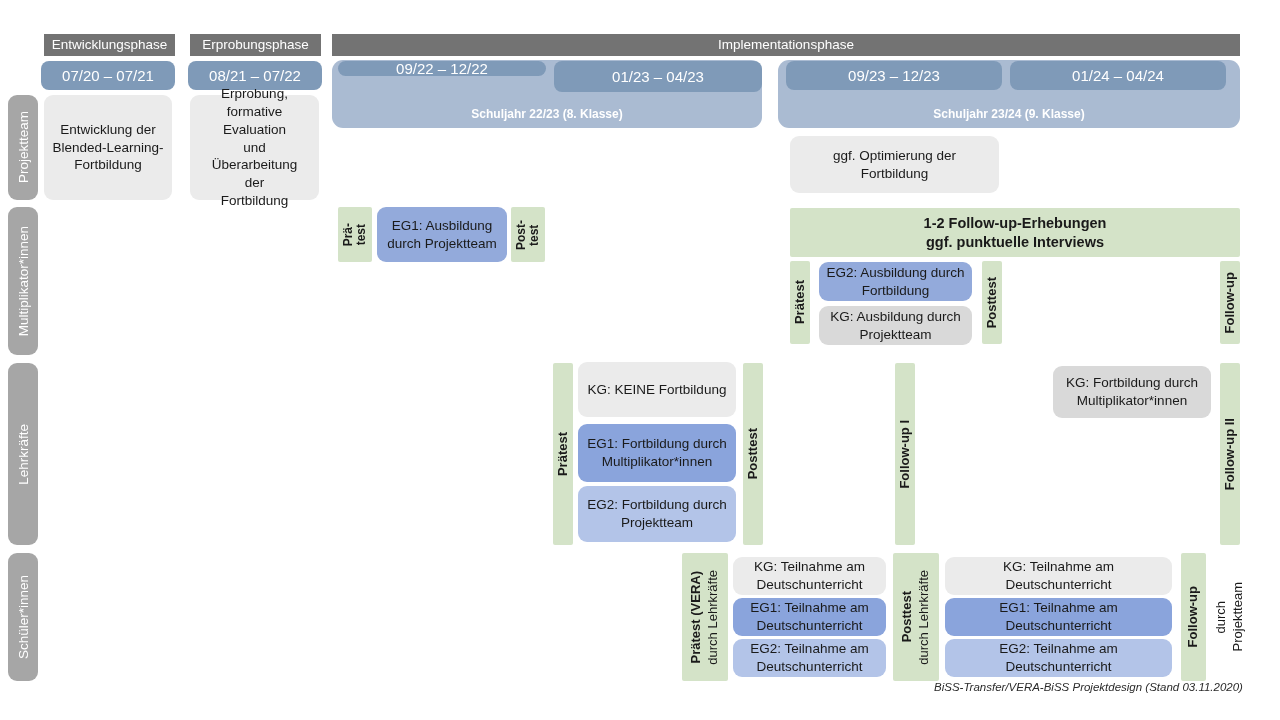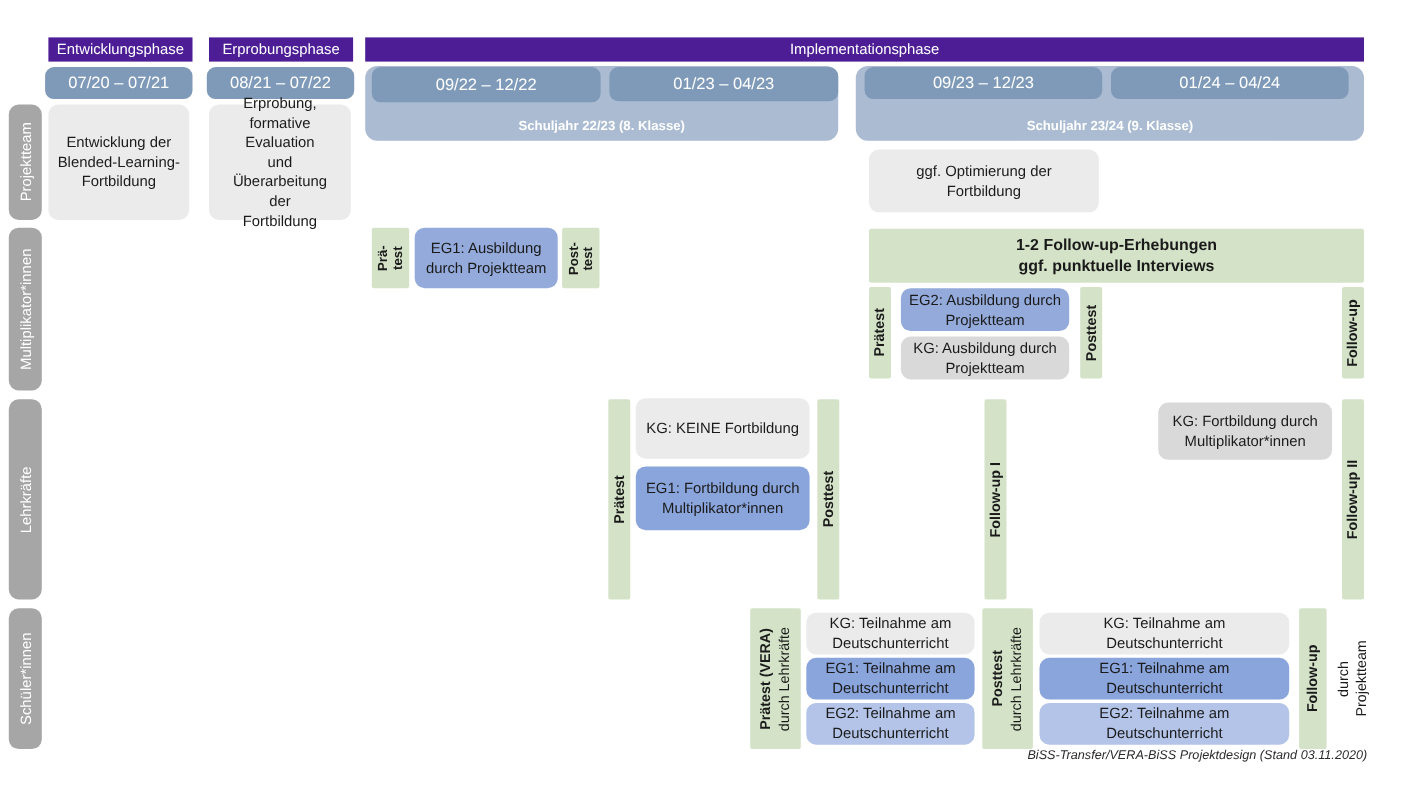--- a/index.html
+++ b/index.html
@@ -11,21 +11,21 @@
     overflow:hidden;
     position:relative;
   }
   .stage{position:absolute;left:0;top:0;width:1280px;height:720px;}
 
   
   .box{position:absolute;box-sizing:border-box;display:flex;align-items:center;justify-content:center;text-align:center;}
 
   
   .phase{
-    background:#4c1d95;color:#ffffff;font-size:13.5px;line-height:1.15;
+    background:#737373;color:#ffffff;font-size:13.5px;line-height:1.15;
   }
   
   .datechip{
     background:#7f9ab8;color:#ffffff;font-size:15px;border-radius:8px;
   }
   
   .yearband{
     background:#aabbd2;color:#ffffff;font-size:12px;font-weight:bold;border-radius:11px;
     align-items:flex-end;padding-bottom:7px;
   }
@@ -83,21 +83,21 @@
   <div class="box yearband" style="left:778px;top:60px;width:462px;height:68px;">
     <span>Schuljahr 23/24 (9. Klasse)</span>
   </div>
 
   <div class="box datechip" style="left:41px;top:61px;width:134px;height:29px;">
     <span>07/20 – 07/21</span>
   </div>
   <div class="box datechip" style="left:188px;top:61px;width:134px;height:29px;">
     <span>08/21 – 07/22</span>
   </div>
-  <div class="box datechip" style="left:338px;top:61px;width:208px;height:32px;">
+  <div class="box datechip" style="left:338px;top:61px;width:208px;height:15px;">
     <span>09/22 – 12/22</span>
   </div>
   <div class="box datechip" style="left:554px;top:61px;width:208px;height:31px;">
     <span>01/23 – 04/23</span>
   </div>
   <div class="box datechip" style="left:786px;top:61px;width:216px;height:29px;">
     <span>09/23 – 12/23</span>
   </div>
   <div class="box datechip" style="left:1010px;top:61px;width:216px;height:29px;">
     <span>01/24 – 04/24</span>
@@ -139,40 +139,43 @@
   </div>
 
   <div class="box banner-green ml" style="left:790px;top:208px;width:450px;height:49px;">
     <span>1-2 Follow-up-Erhebungen
 ggf. punktuelle Interviews</span>
   </div>
   <div class="box green" style="left:790px;top:261px;width:20px;height:83px;">
     <span class="vtext vbold">Prätest</span>
   </div>
   <div class="box card-blue-mid ml" style="left:819px;top:262px;width:153px;height:39px;padding:2px 6px;">
-    <span>EG2: Ausbildung durch Projektteam</span>
+    <span>EG2: Ausbildung durch Fortbildung</span>
   </div>
   <div class="box card-gray2 ml" style="left:819px;top:306px;width:153px;height:39px;padding:2px 6px;">
     <span>KG: Ausbildung durch Projektteam</span>
   </div>
   <div class="box green" style="left:982px;top:261px;width:20px;height:83px;">
     <span class="vtext vbold">Posttest</span>
   </div>
   <div class="box green" style="left:1220px;top:261px;width:20px;height:83px;">
     <span class="vtext vbold">Follow-up</span>
   </div>
 
   <div class="box green" style="left:553px;top:363px;width:20px;height:182px;">
     <span class="vtext vbold">Prätest</span>
   </div>
   <div class="box card-gray ml" style="left:578px;top:362px;width:158px;height:55px;padding:2px 8px;">
     <span>KG:  KEINE Fortbildung</span>
   </div>
   <div class="box card-blue ml" style="left:578px;top:424px;width:158px;height:58px;padding:2px 6px;">
     <span>EG1: Fortbildung durch Multiplikator*innen</span>
+  </div>
+  <div class="box card-blue-lt ml" style="left:578px;top:486px;width:158px;height:56px;padding:2px 8px;">
+    <span>EG2: Fortbildung durch Projektteam</span>
   </div>
   <div class="box green" style="left:743px;top:363px;width:20px;height:182px;">
     <span class="vtext vbold">Posttest</span>
   </div>
   <div class="box green" style="left:895px;top:363px;width:20px;height:182px;">
     <span class="vtext vbold">Follow-up I</span>
   </div>
   <div class="box card-gray2 ml" style="left:1053px;top:366px;width:158px;height:52px;padding:2px 6px;">
     <span>KG: Fortbildung durch Multiplikator*innen</span>
   </div>

